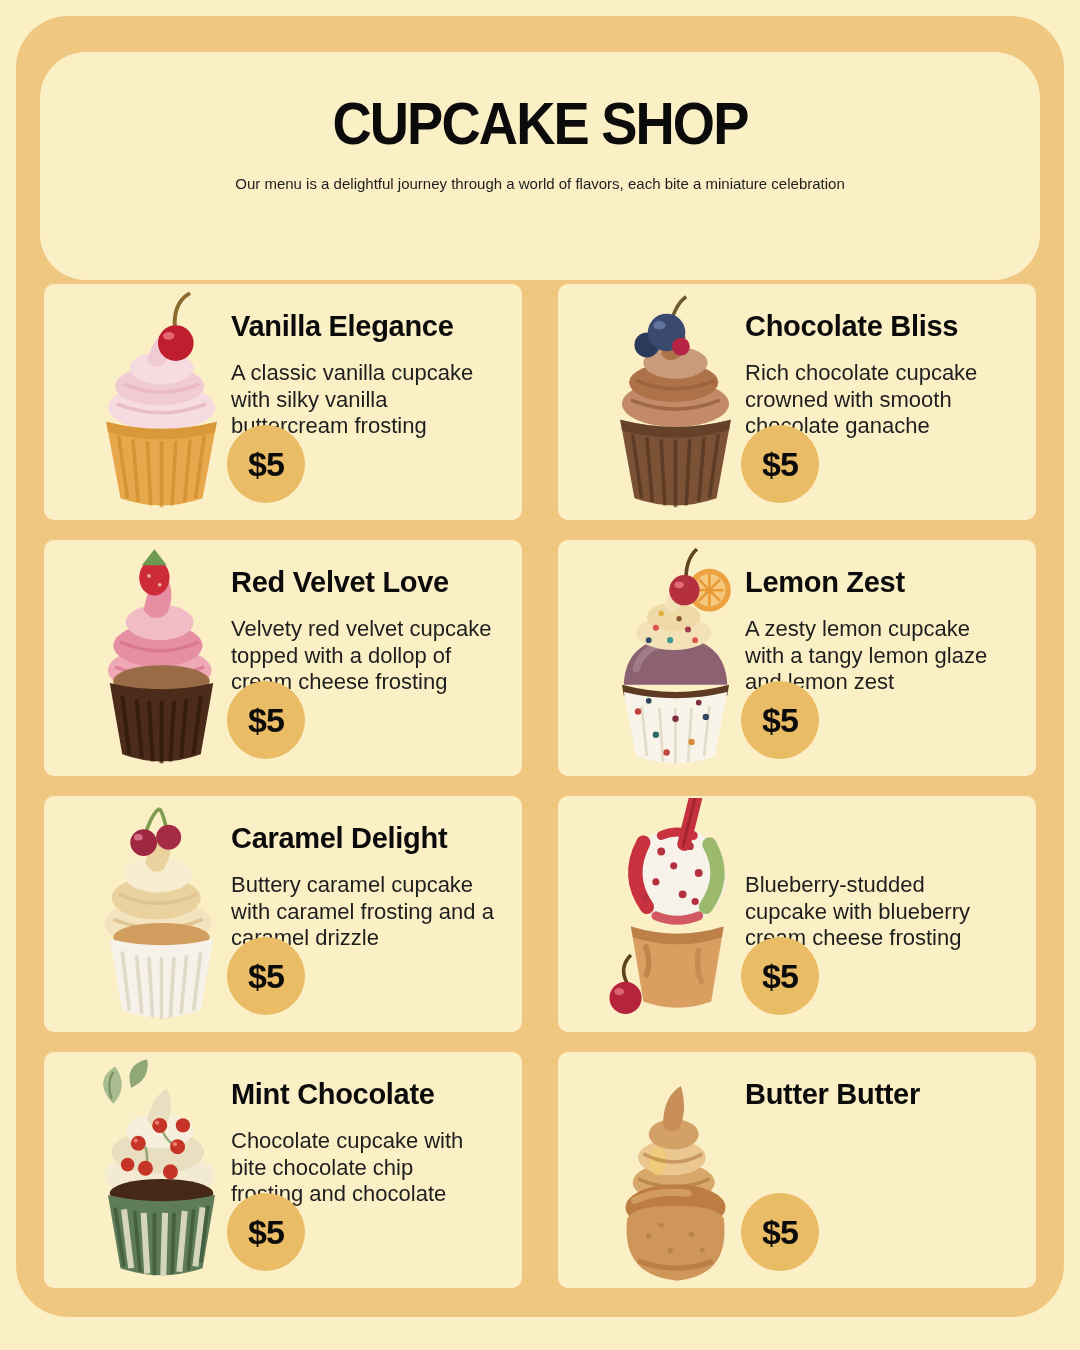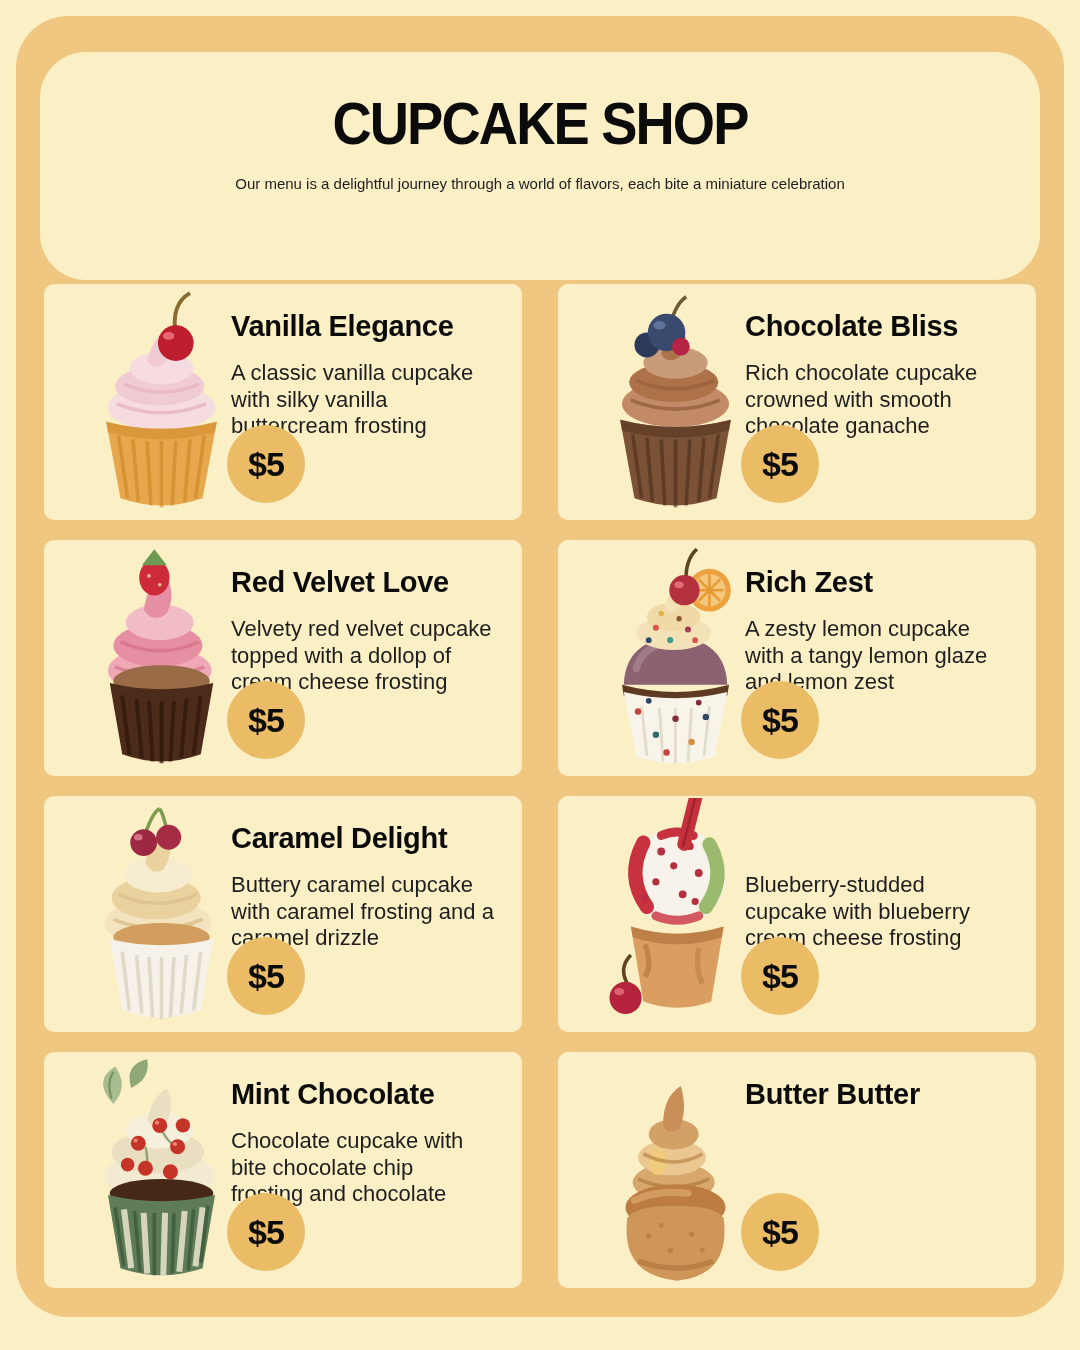--- a/index.html
+++ b/index.html
@@ -221,21 +221,21 @@
             <circle cx="44" cy="108" r="1.8" fill="#2F6B68"></circle>
           <circle cx="55" cy="99" r="1.8" fill="#7E2D3E"></circle>
             <circle cx="64" cy="112" r="1.8" fill="#D98A3B"></circle>
           <circle cx="72" cy="98" r="1.8" fill="#31475F"></circle>
             <circle cx="50" cy="118" r="1.8" fill="#C2423E"></circle>
           <circle cx="40" cy="89" x2="0" r="1.6" fill="#31475F"></circle>
             <circle cx="68" cy="90" r="1.6" fill="#7E2D3E"></circle>
         </g>
       </svg>
     </div>
-    <div class="card-title">Rich Zest</div>
+    <div class="card-title">Lemon Zest</div>
     <div class="card-desc">A zesty lemon cupcake
 with a tangy lemon glaze
 and lemon zest</div>
     <div class="price-badge">
         <span>$5</span>
       </div>
   </div>
 
   <div class="card">
     <div class="card-art" aria-label="caramel-cupcake-watercolor-two-cherries">

